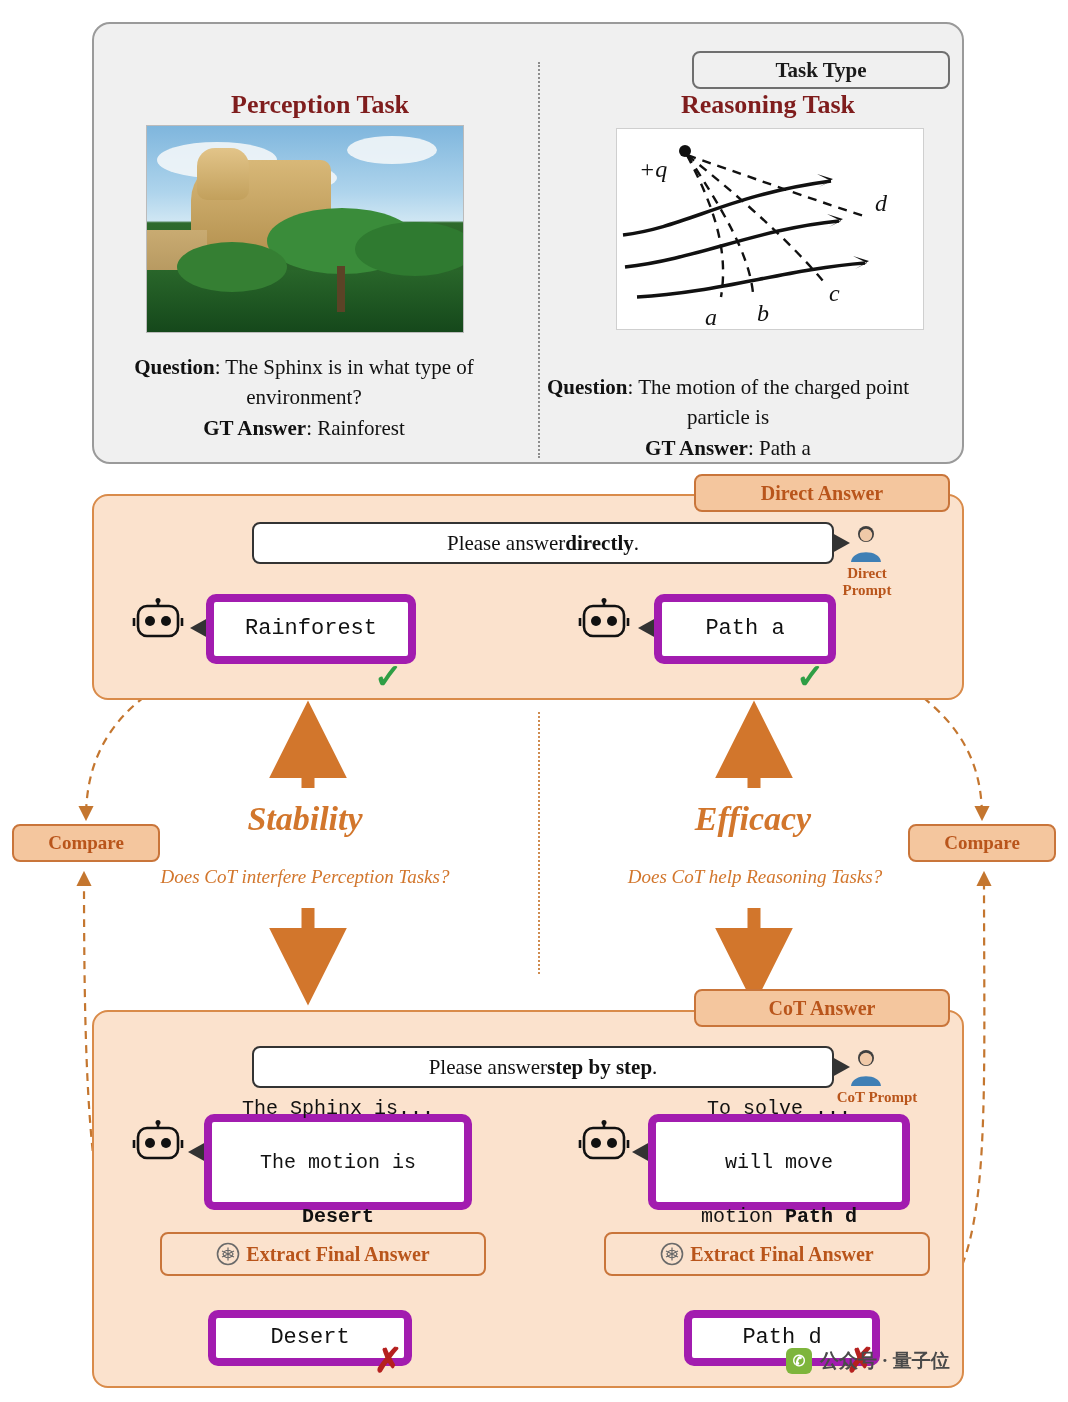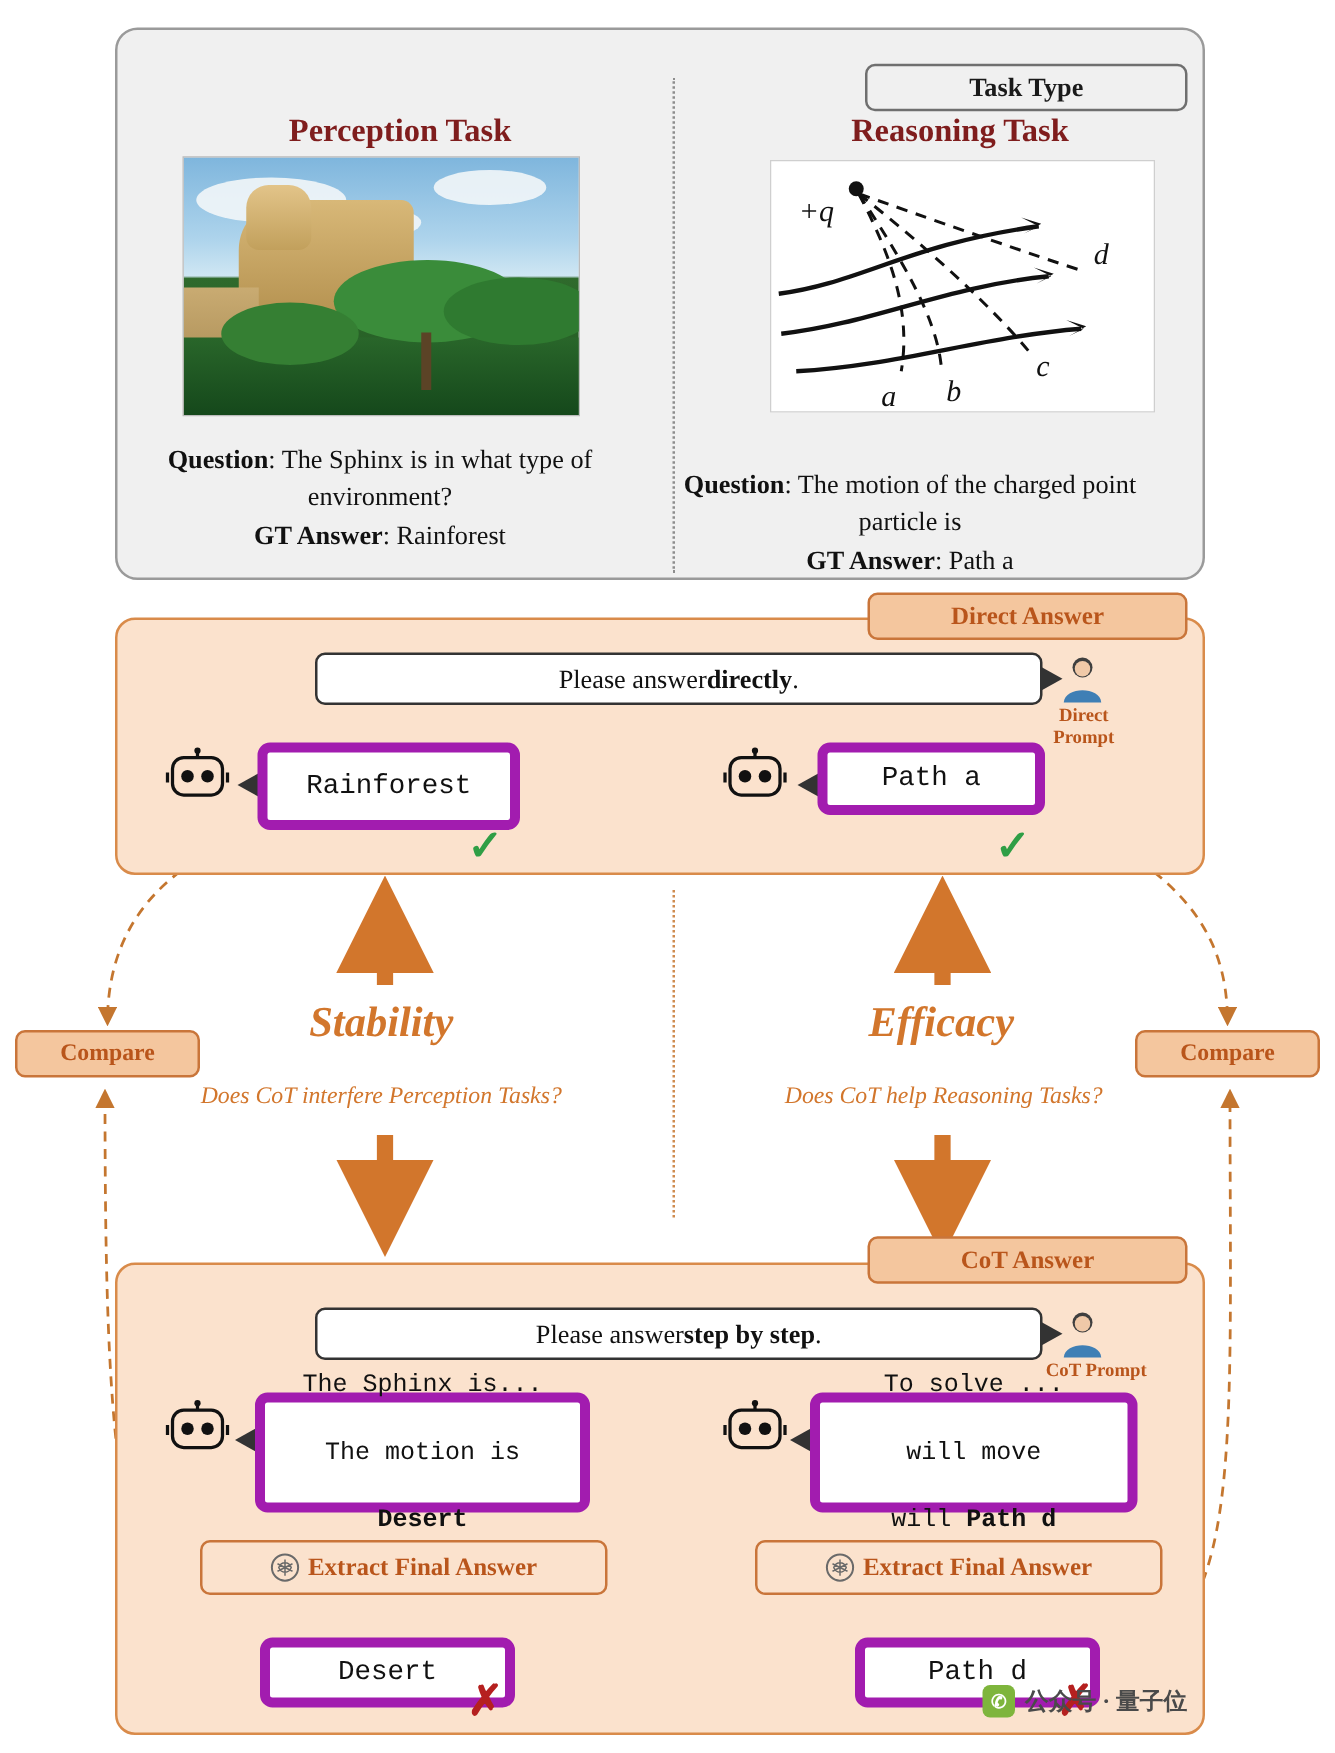--- a/index.html
+++ b/index.html
@@ -127,21 +127,21 @@
   #bot-4 { left:578px; top:1120px; }
 
   .answer-bubble {
     position:absolute; background:#fff; border:8px solid #a21caf; border-radius:10px;
     font-family:"Liberation Mono", monospace; font-size:22px; color:#111;
     display:flex; align-items:center; justify-content:center; text-align:center;
     line-height:1.35; padding:4px 8px; white-space:pre-line;
   }
   .answer-bubble b { font-family:"Liberation Mono", monospace; }
   #ans-direct-perception { left:206px; top:594px; width:210px; height:70px; }
-  #ans-direct-reasoning  { left:654px; top:594px; width:182px; height:58px; }
+  #ans-direct-reasoning  { left:654px; top:594px; width:182px; height:70px; }
   #ans-cot-perception { left:204px; top:1114px; width:268px; height:96px; font-size:20px; }
   #ans-cot-reasoning  { left:648px; top:1114px; width:262px; height:96px; font-size:20px; }
   #final-perception { left:208px; top:1310px; width:204px; height:56px; }
   #final-reasoning  { left:684px; top:1310px; width:196px; height:56px; }
 
   .tail {
     position:absolute; width:0; height:0;
     border-top:10px solid transparent; border-bottom:10px solid transparent;
     border-right:18px solid #333;
   }
@@ -396,21 +396,21 @@
       <path d="M 26 2 L 26 8" stroke="#111" stroke-width="2.6"></path>
       <circle cx="26" cy="2.5" r="2.5" fill="#111"></circle>
       <path d="M 2 20 L 2 28 M 50 20 L 50 28" stroke="#111" stroke-width="2.6"></path>
     </svg>
   </div>
   <div class="tail" style="left:632px; top:1142px;"></div>
   <div class="answer-bubble" id="ans-cot-reasoning">
     <div style="">
       <div>To solve ...</div>
       <div>will move</div>
-      <div><span>will </span><b>Path d</b></div>
+      <div><span>motion </span><b>Path d</b></div>
     </div>
   </div>
 
   <div class="extract-box" id="extract-left">
     <span>
       <svg width="24" height="24" viewBox="0 0 24 24">
         <circle cx="12" cy="12" r="10.5" fill="none" stroke="#6a6a6a" stroke-width="1.6"></circle>
         <path d="M7 12 C 9 7 15 7 17 12 C 15 17 9 17 7 12 Z M12 5.5 L12 18.5 M6 9 L18 15 M6 15 L18 9" fill="none" stroke="#6a6a6a" stroke-width="1.2"></path>
       </svg>
     </span>

